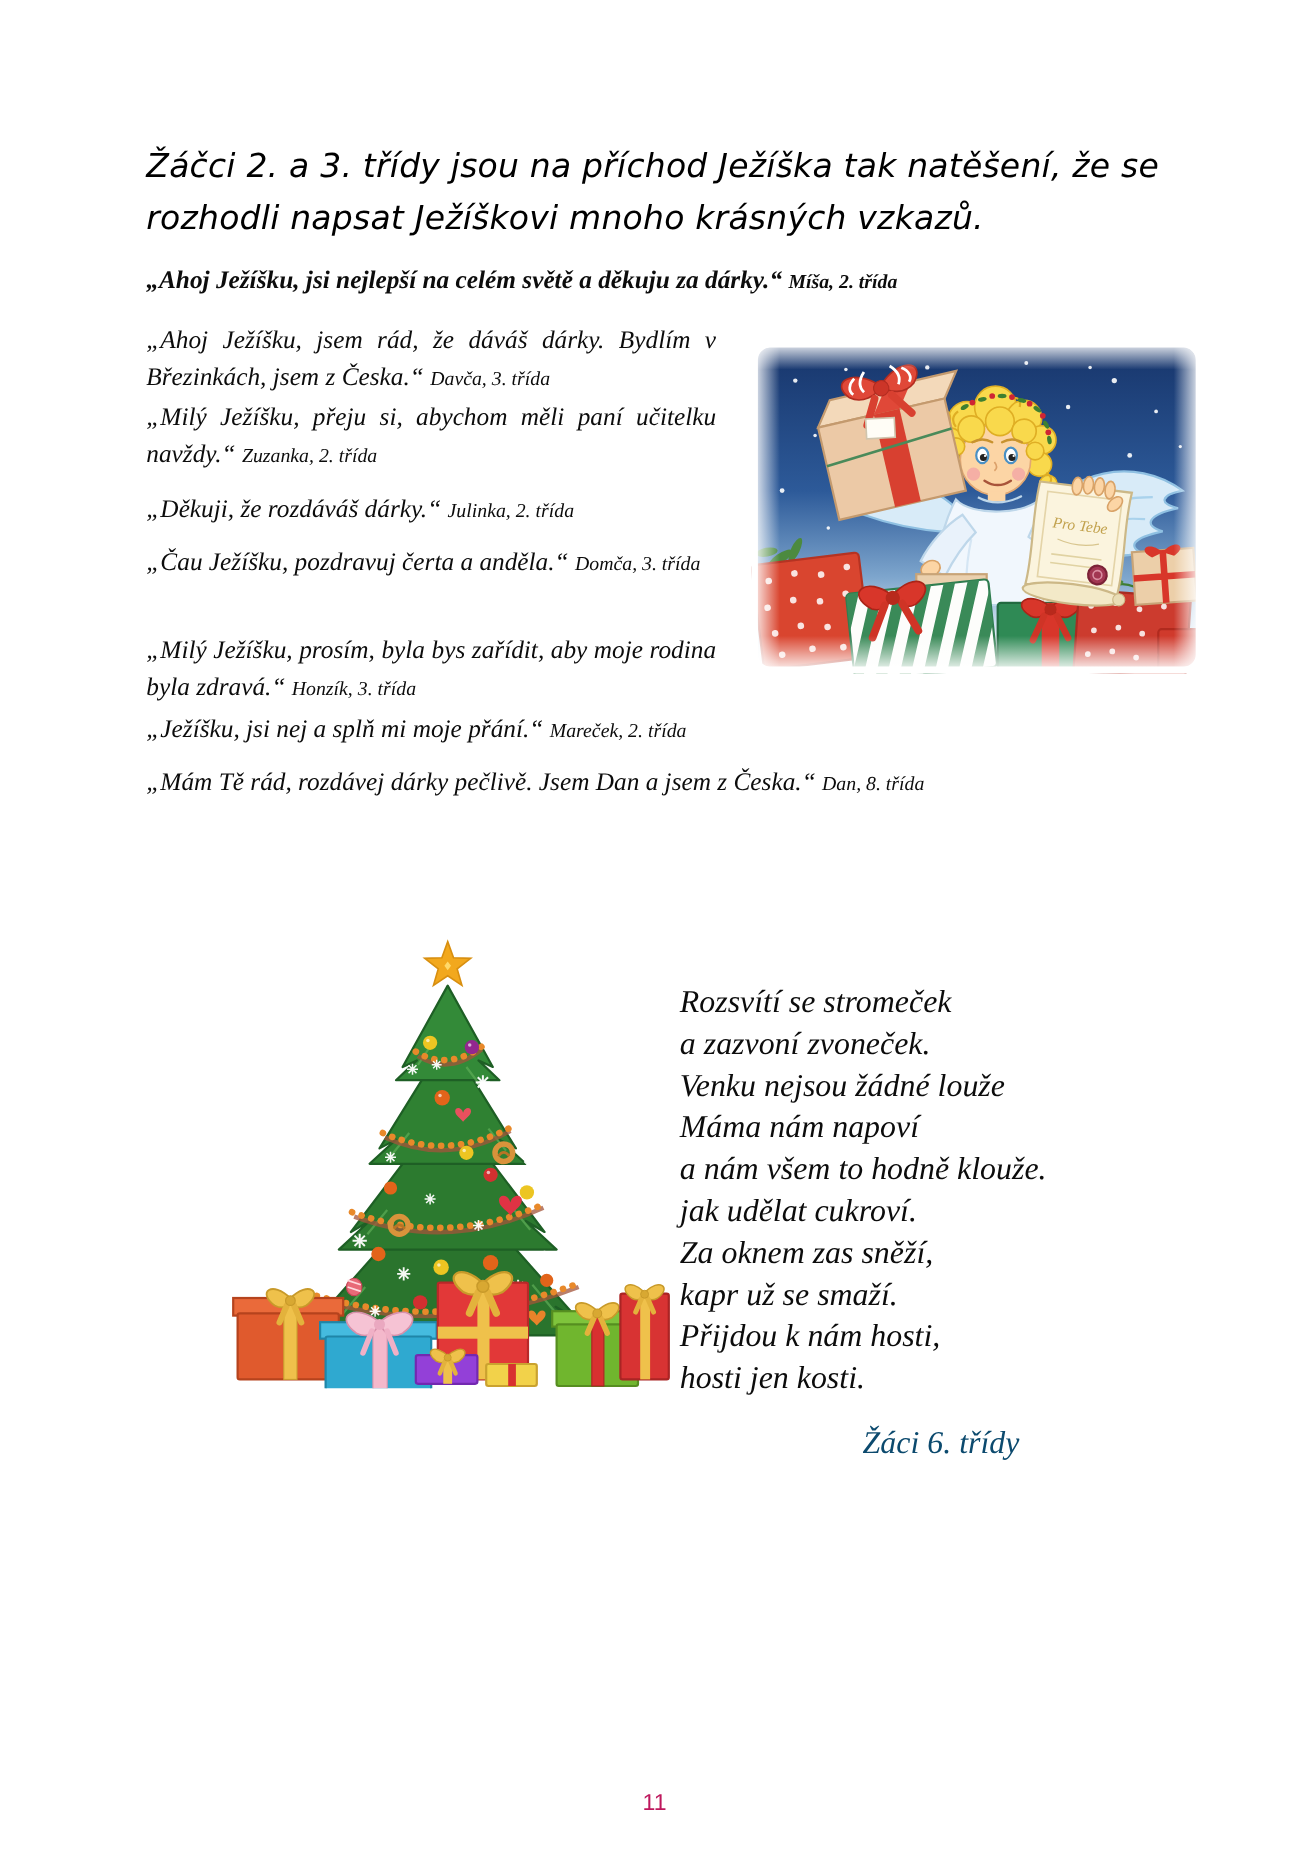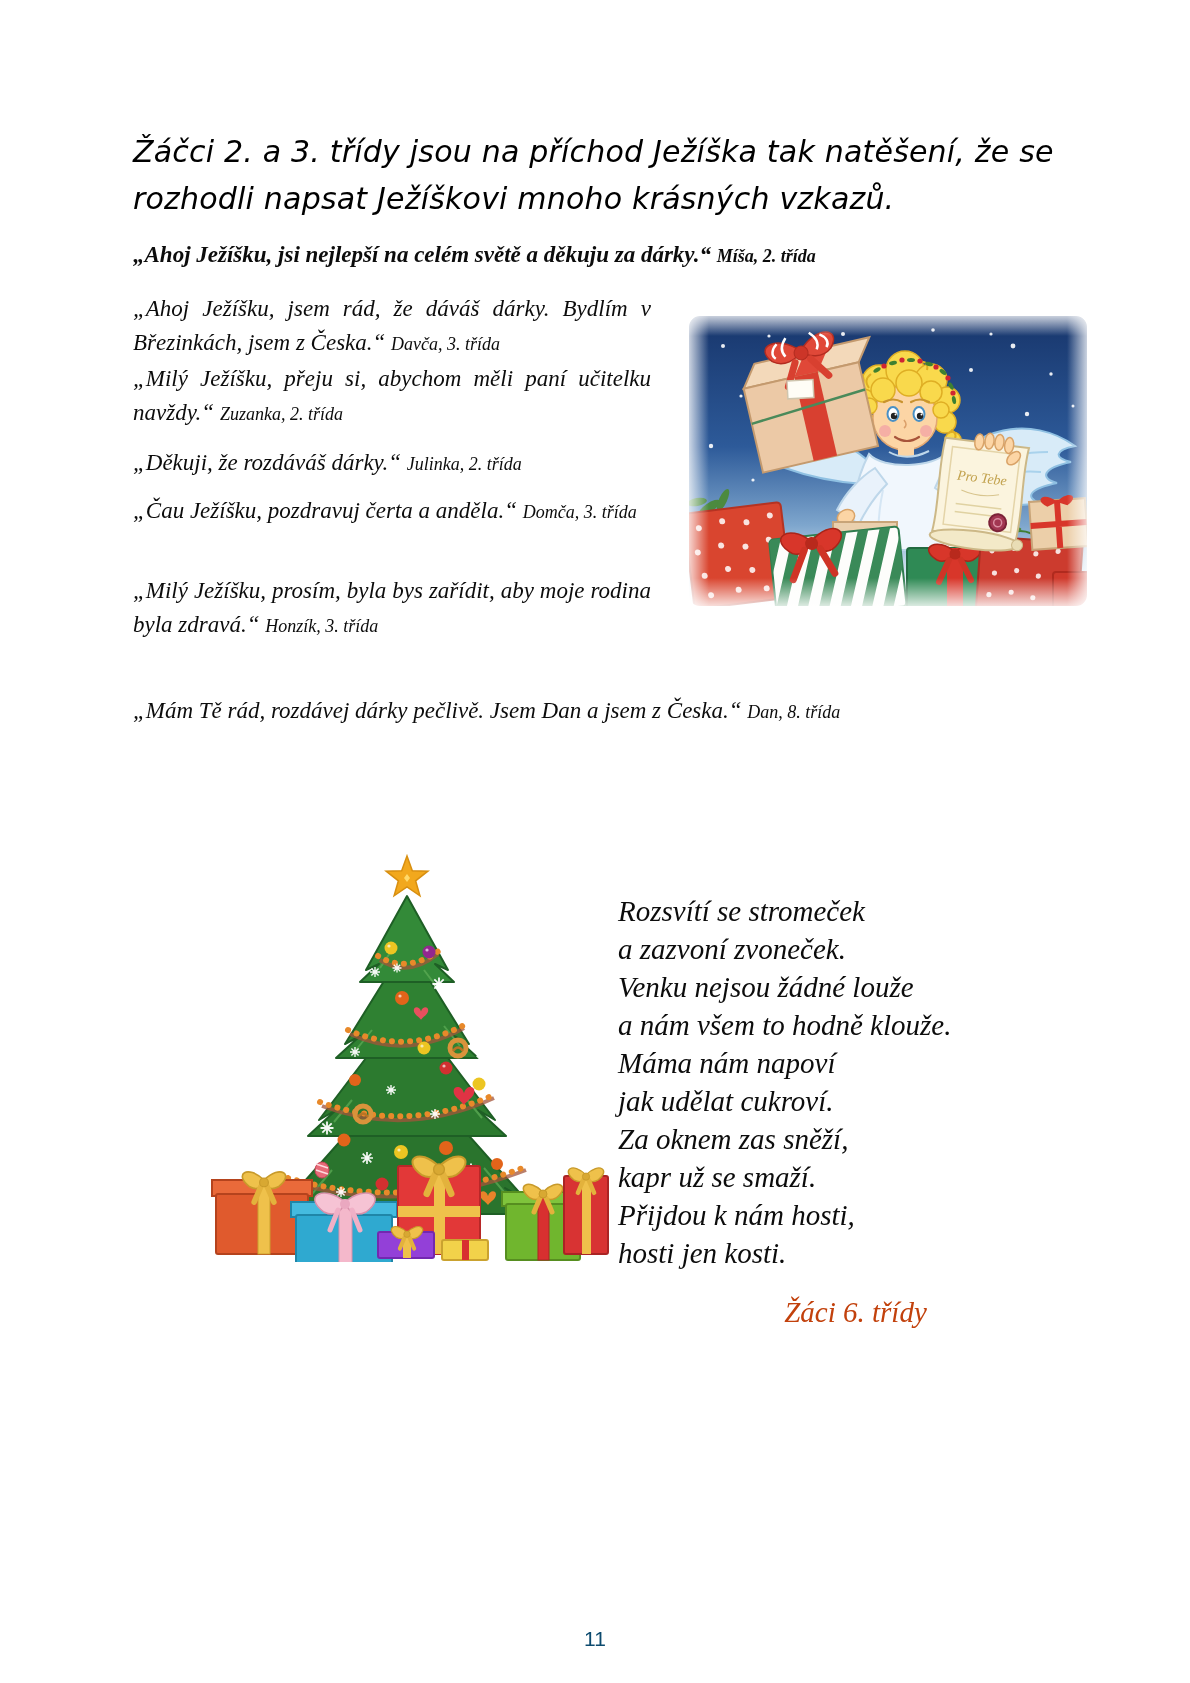--- a/index.html
+++ b/index.html
@@ -18,37 +18,38 @@
   .q5{top:494px;width:518px;text-align:justify;}
   .q6{top:574px;width:518px;text-align:justify;}
   .q7{top:646px;width:940px;}
   .q8{top:694px;width:940px;}
   figure{margin:0;padding:0;}
   .angel-figure{position:absolute;left:683px;top:310px;width:410px;height:302px;}
   .tree-figure{position:absolute;left:192px;top:850px;width:420px;height:412px;}
   .poem{position:absolute;left:618px;top:892px;width:475px;text-align:left;
         font-style:italic;font-size:29px;line-height:38px;color:#0c0c0c;}
   .poem-sig{position:absolute;left:618px;top:1296px;width:475px;text-align:center;
-        font-style:italic;font-size:29px;color:#c2410c;}
+        font-style:italic;font-size:29px;color:#0c4a6e;}
   .page-number{position:absolute;left:0;top:1627px;width:1190px;text-align:center;
-        font-family:"Liberation Sans",sans-serif;font-size:21px;color:#0c4a6e;}
+        font-family:"Liberation Sans",sans-serif;font-size:21px;color:#be185d;}
 </style>
 </head>
 <body>
 
 <div class="page">
 
   <div class="heading">Žáčci 2. a 3. třídy jsou na příchod Ježíška tak natěšení, že se rozhodli napsat Ježíškovi mnoho krásných vzkazů.</div>
 
   <p class="quote q1"><span>„Ahoj Ježíšku, jsi nejlepší na celém světě a děkuju za dárky.“</span> <span class="attr">Míša, 2. třída</span></p>
   <p class="quote q2"><span>„Ahoj Ježíšku, jsem rád, že dáváš dárky. Bydlím v Březinkách, jsem z Česka.“</span> <span class="attr">Davča, 3. třída</span></p>
   <p class="quote q3"><span>„Milý Ježíšku, přeju si, abychom měli paní učitelku navždy.“</span> <span class="attr">Zuzanka, 2. třída</span></p>
   <p class="quote q4"><span>„Děkuji, že rozdáváš dárky.“</span> <span class="attr">Julinka, 2. třída</span></p>
   <p class="quote q5"><span>„Čau Ježíšku, pozdravuj čerta a anděla.“</span> <span class="attr">Domča, 3. třída</span></p>
   <p class="quote q6"><span>„Milý Ježíšku, prosím, byla bys zařídit, aby moje rodina byla zdravá.“</span> <span class="attr">Honzík, 3. třída</span></p>
+  <p class="quote q7"><span>„Ježíšku, jsi nej a splň mi moje přání.“</span> <span class="attr">Mareček, 2. třída</span></p>
   <p class="quote q8"><span>„Mám Tě rád, rozdávej dárky pečlivě. Jsem Dan a jsem z Česka.“</span> <span class="attr">Dan, 8. třída</span></p>
 
   <figure class="angel-figure">
     <svg viewBox="0 0 410 302" width="410" height="302">
       <defs>
         <linearGradient id="sky" x1="0" y1="0" x2="0" y2="1">
           <stop offset="0" stop-color="#17356b"></stop>
             <stop offset="0.45" stop-color="#2d5a99"></stop>
           <stop offset="0.72" stop-color="#7ea6cd"></stop>
             <stop offset="0.9" stop-color="#dfecf6"></stop>
@@ -436,22 +437,22 @@
           <rect x="20" y="0" width="7" height="20" fill="#d83030"></rect>
         </g>
       </g>
     </svg>
   </figure>
 
   <div class="poem">
     <div>Rozsvítí se stromeček</div>
     <div>a zazvoní zvoneček.</div>
     <div>Venku nejsou žádné louže</div>
+    <div>Máma nám napoví</div>
     <div>a nám všem to hodně klouže.</div>
-    <div>Máma nám napoví</div>
     <div>jak udělat cukroví.</div>
     <div>Za oknem zas sněží,</div>
     <div>kapr už se smaží.</div>
     <div>Přijdou k nám hosti,</div>
     <div>hosti jen kosti.</div>
   </div>
   <div class="poem-sig">Žáci 6. třídy</div>
 
   <div class="page-number">11</div>
 </div>

